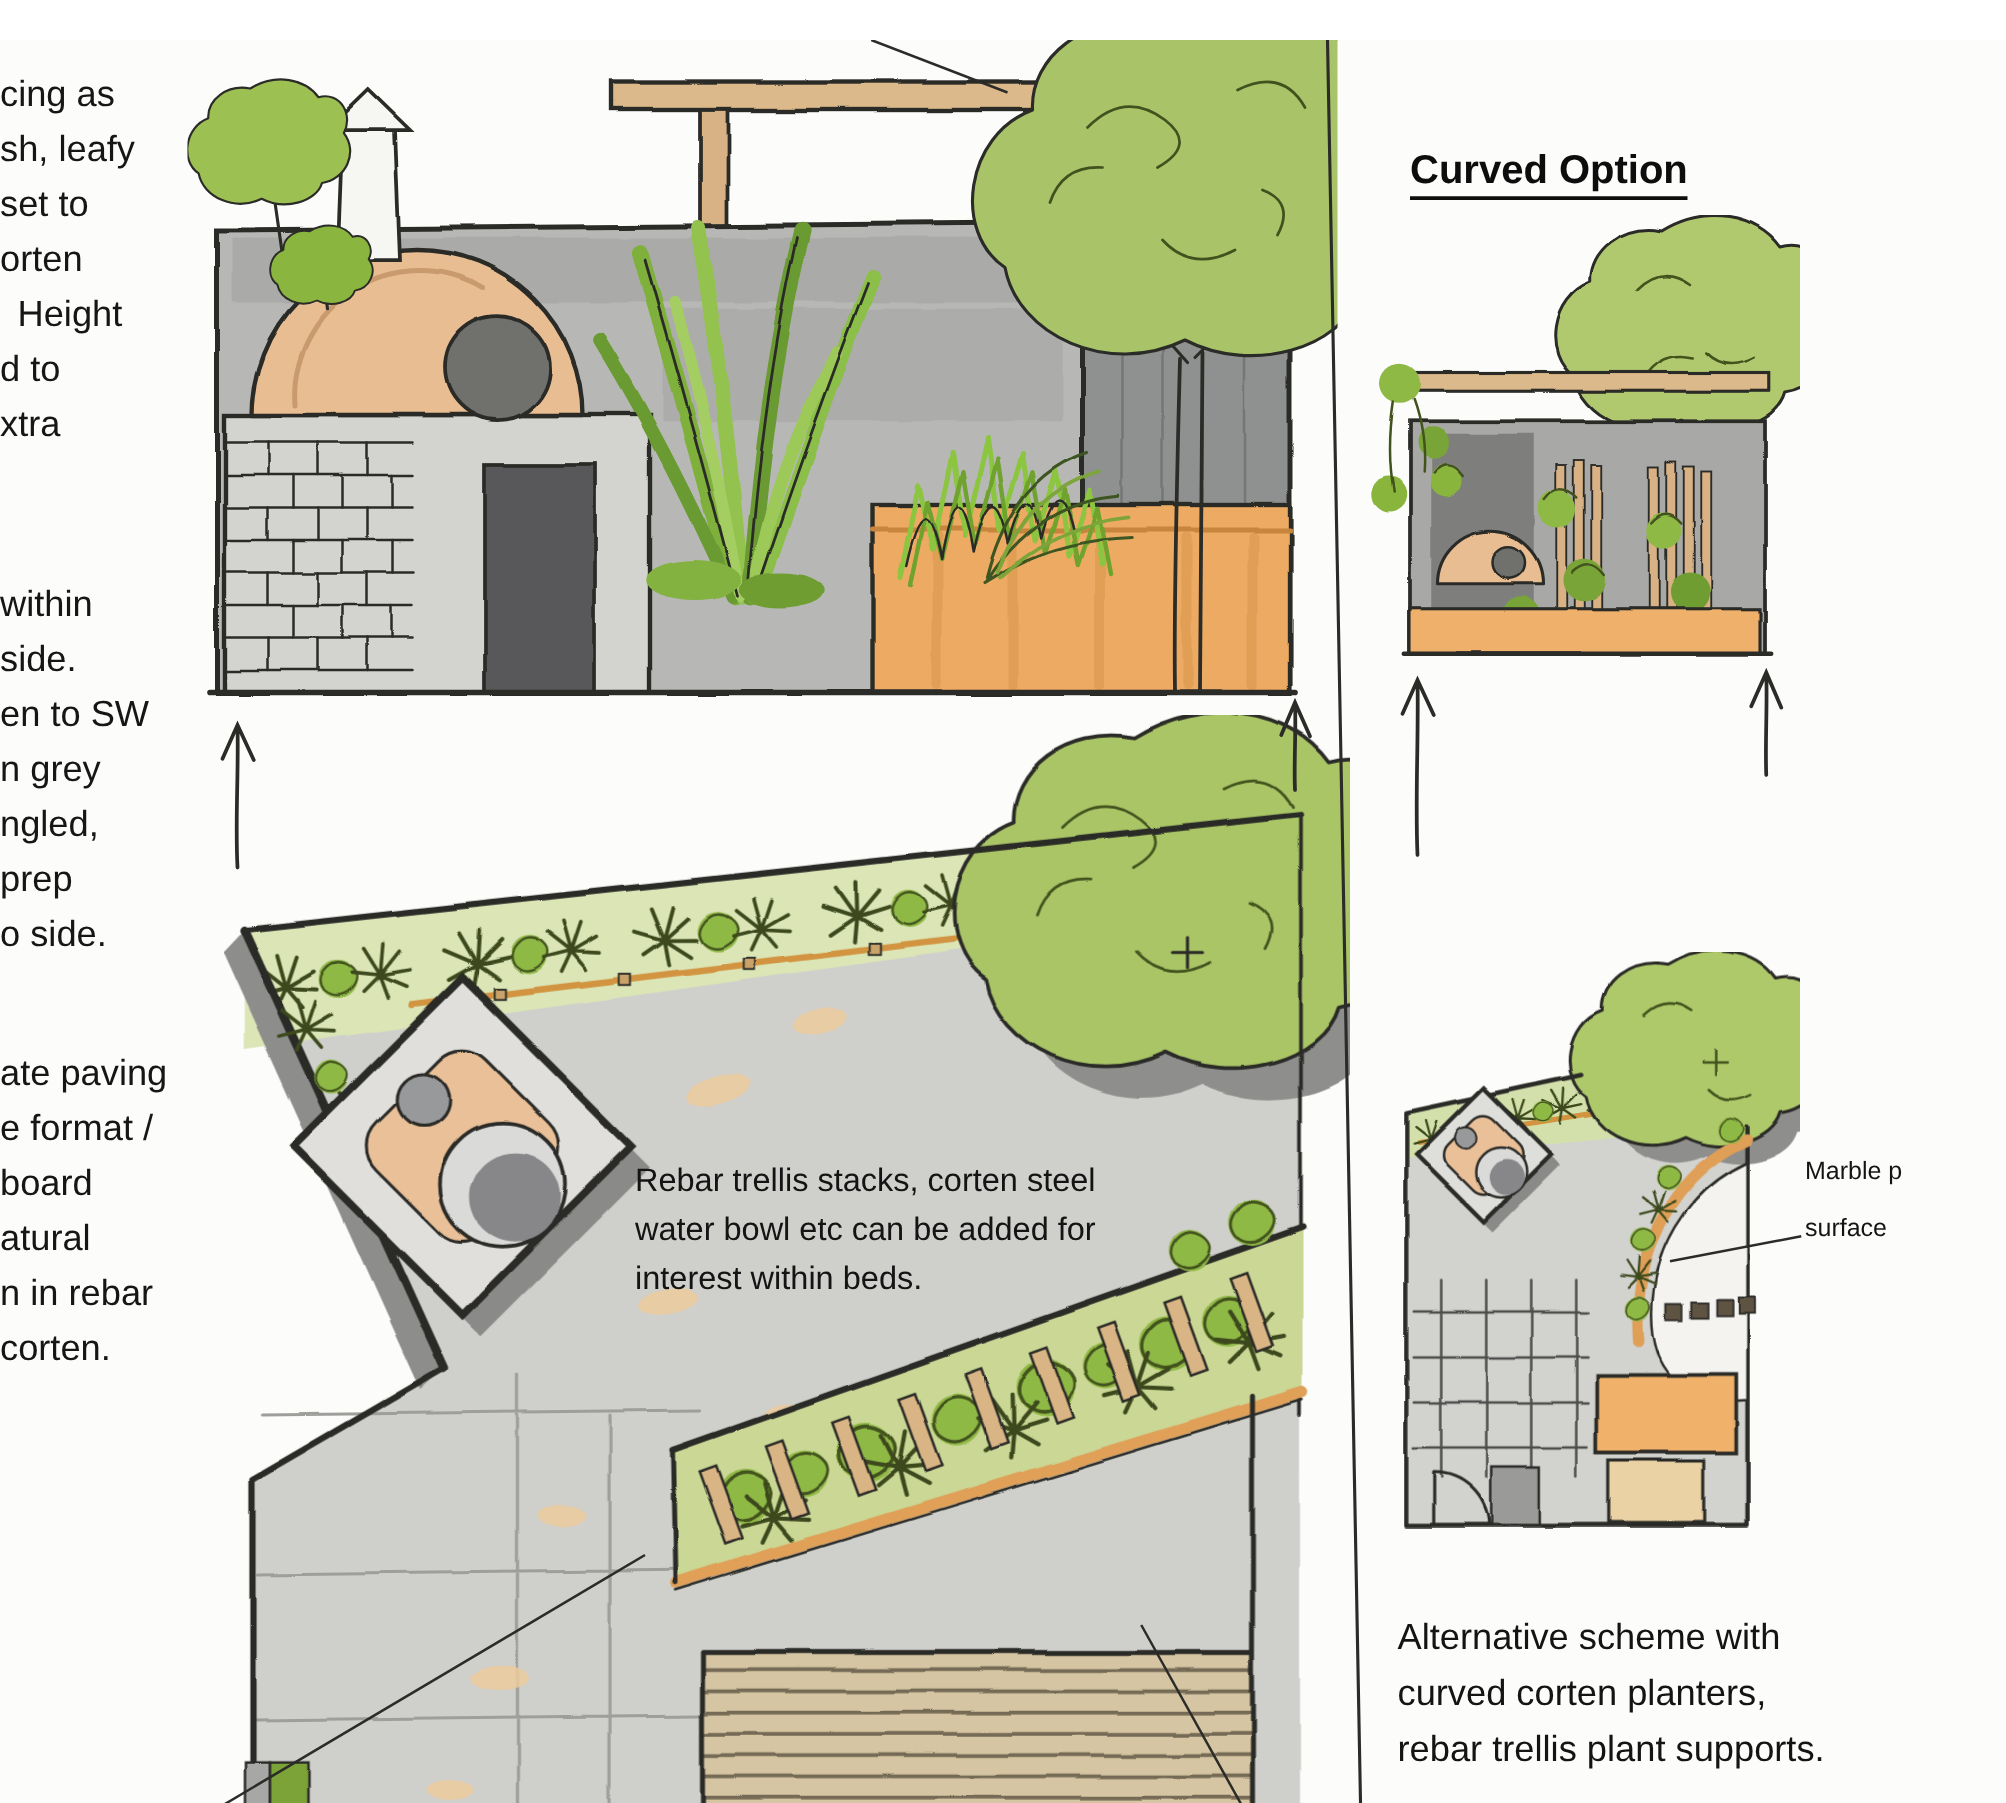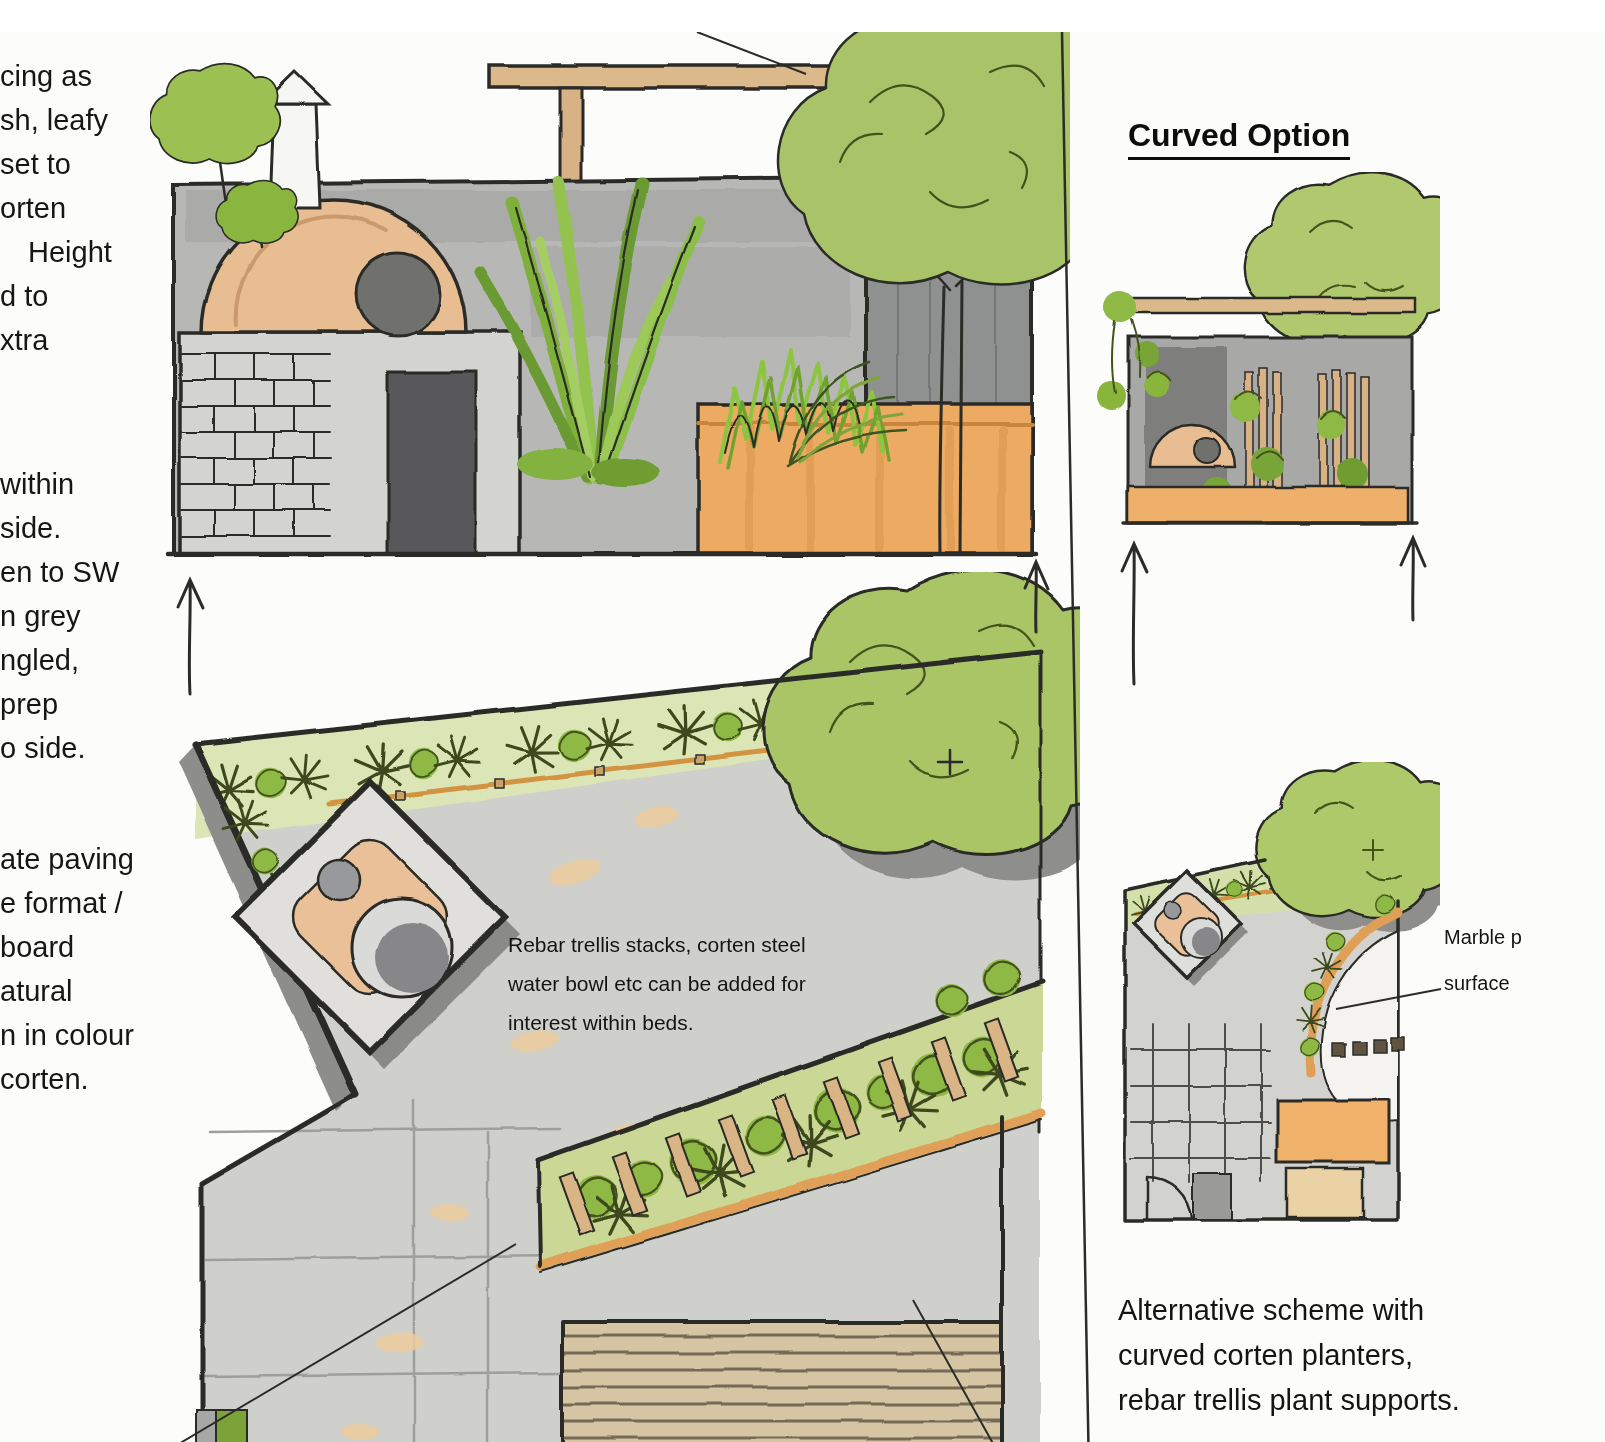--- a/index.html
+++ b/index.html
@@ -3,25 +3,25 @@
 <meta charset="utf-8">
 <style>
   * { margin:0; padding:0; box-sizing:border-box; }
   body { font-family:"Liberation Sans", sans-serif; background:#ffffff; }
   #canvas { position:relative; width:1605px; height:1442px; background:#fcfcfb; overflow:hidden;margin-top:32px; }
   .sketch { position:absolute; }
   .sketch path, .sketch line, .sketch polyline { stroke-linecap:round; stroke-linejoin:round; }
   #overlay { position:absolute; left:0; top:0; z-index:6; pointer-events:none; }
   .frag-group { position:absolute; left:0; z-index:8; font-size:29px; line-height:44px; color:#161616; }
   .frag { display:block; white-space:pre; }
-  .frag.indent { padding-left:28px; }
+  .frag.indent { padding-left:14px; }
   .note { position:absolute; z-index:8; white-space:pre-line; color:#141414; }
   #curved-title { position:absolute; left:1128px; top:85px; z-index:8; font-size:32px; font-weight:bold;
                   color:#0d0d0d; border-bottom:3.5px solid #0d0d0d; padding-bottom:3px; }
-  #rebar-note { left:508px; top:893px; font-size:21px; line-height:39px; }
+  #rebar-note { left:508px; top:893px; font-size:26px; line-height:39px; }
   #marble-label { left:1444px; top:882px; font-size:20px; line-height:46px; }
   #alt-note { left:1118px; top:1256px; font-size:29px; line-height:45px; }
   svg { display:block; }
 </style>
 </head>
 <body>
 
 <div id="canvas">
 
   <div class="frag-group" style="top:22px">
@@ -40,21 +40,21 @@
     <span class="frag">n grey</span>
     <span class="frag">ngled,</span>
     <span class="frag">prep</span>
     <span class="frag">o side.</span>
   </div>
   <div class="frag-group" style="top:805px">
     <span class="frag">ate paving</span>
     <span class="frag">e format /</span>
     <span class="frag">board</span>
     <span class="frag">atural</span>
-    <span class="frag">n in colour</span>
+    <span class="frag">n in rebar</span>
     <span class="frag">corten.</span>
   </div>
 
   <svg class="sketch" style="left:150px; top:0; width:920px; height:668px" viewBox="0 0 920 668">
     <defs>
       <filter id="r1" x="-6%" y="-6%" width="112%" height="112%">
         <feTurbulence type="fractalNoise" baseFrequency="0.016" numOctaves="2" seed="7" result="n"></feTurbulence>
         <feDisplacementMap in="SourceGraphic" in2="n" scale="5" xChannelSelector="R" yChannelSelector="G"></feDisplacementMap>
       </filter>
       <path id="cp1" d="M-28,-132 C30,-168 98,-154 128,-112 C178,-126 208,-72 186,-30 C220,14 190,76 136,84 C124,126 52,148 -2,120 C-64,150 -136,116 -146,62 C-188,34 -178,-44 -124,-64 C-126,-106 -82,-142 -28,-132 Z"></path>

